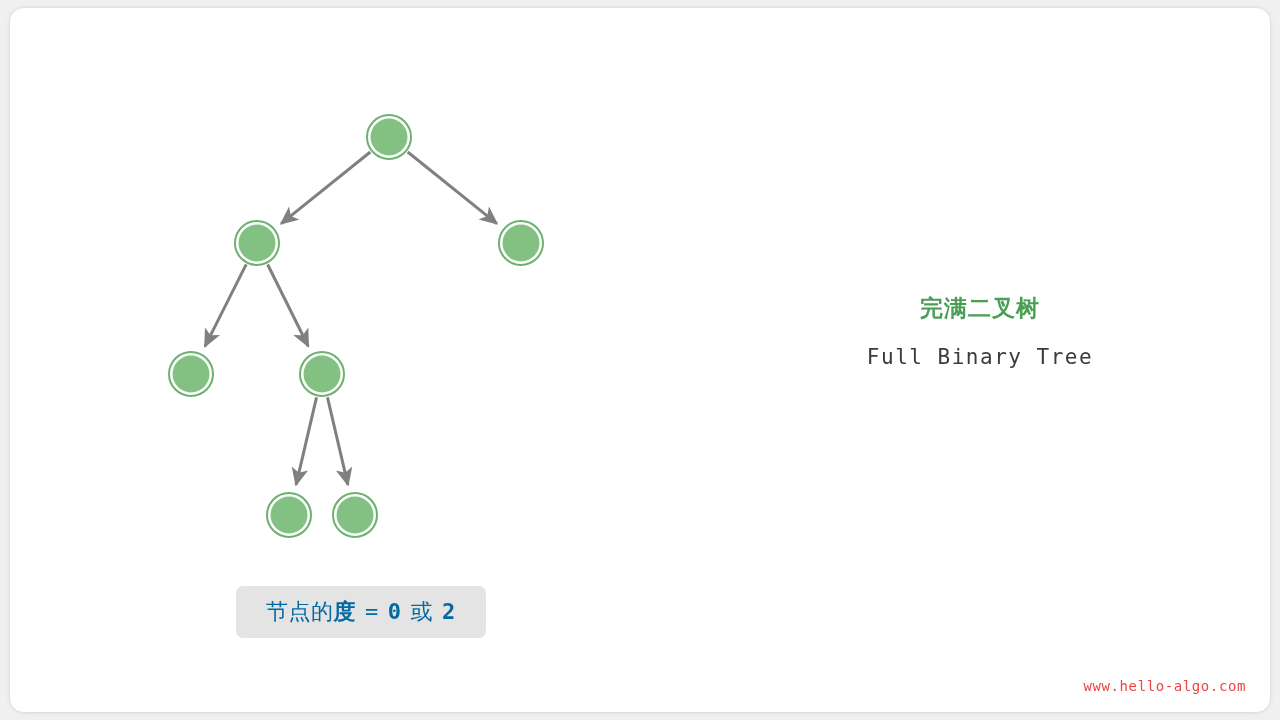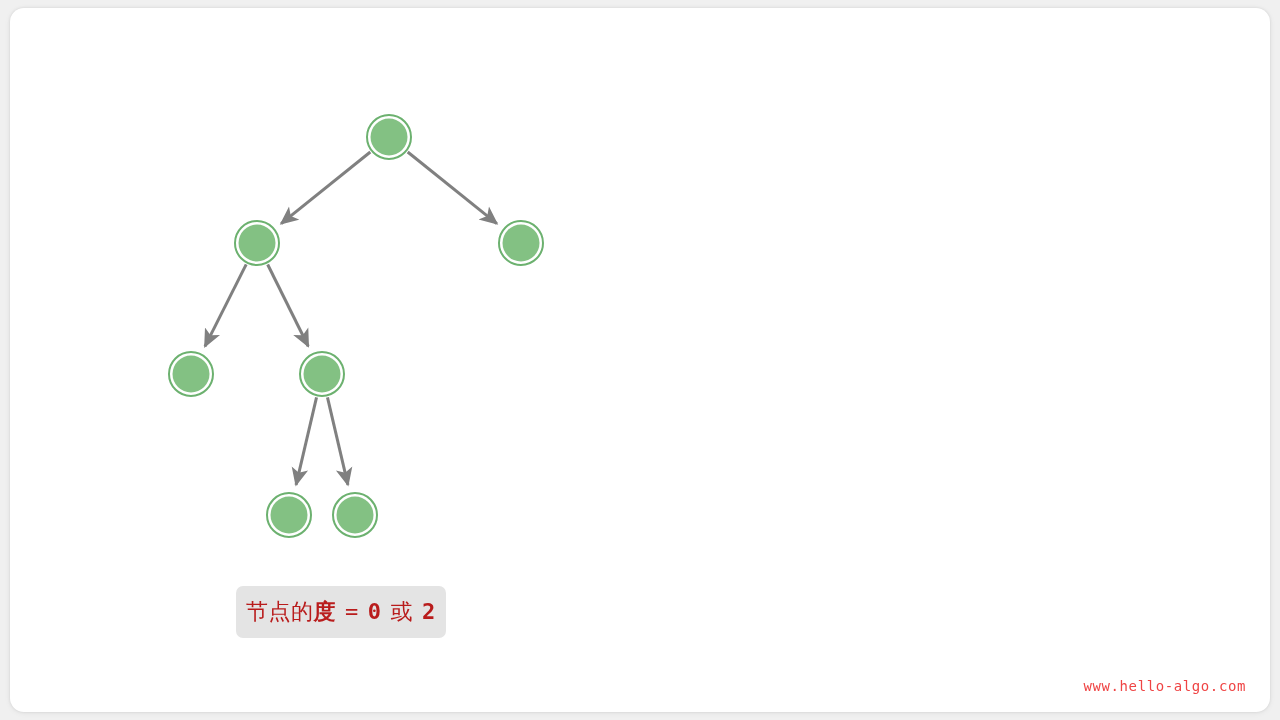--- a/index.html
+++ b/index.html
@@ -61,26 +61,26 @@
     margin-top: 20px;
   }
 
   
   #degree-pill {
     position: absolute;
     left: 226px;
     top: 578px;
     background: #e4e4e4;
     border-radius: 7px;
-    padding: 11px 10px;
+    padding: 11px 30px;
     display: inline-flex;
     align-items: baseline;
     font-family: "DejaVu Sans Mono", "Liberation Mono", monospace;
     font-size: 22px;
-    color: #b91c1c;
+    color: #0369a1;
     white-space: nowrap;
     letter-spacing: 0.5px;
   }
   #degree-pill .plain {
     font-weight: normal;
   }
   #degree-pill .strong {
     font-weight: bold;
   }
   #degree-pill .sp {
@@ -145,20 +145,22 @@
           <circle cx="279" cy="507" r="18.5" fill="#83c183"></circle>
         </g>
         <g>
           <circle cx="345" cy="507" r="22" fill="none" stroke="#6cb16f" stroke-width="2"></circle>
           <circle cx="345" cy="507" r="18.5" fill="#83c183"></circle>
         </g>
       </g>
   </svg>
 
   <div id="legend">
+    <div class="title-cn">完满二叉树</div>
+    <div class="title-en">Full Binary Tree</div>
   </div>
 
   <div id="degree-pill">
     <span class="plain">节点的</span>
       <span class="strong">度</span>
       <span class="sp"></span>
       <span class="plain">=</span>
       <span class="sp"></span>
       <span class="strong">0</span>
       <span class="sp"></span>

